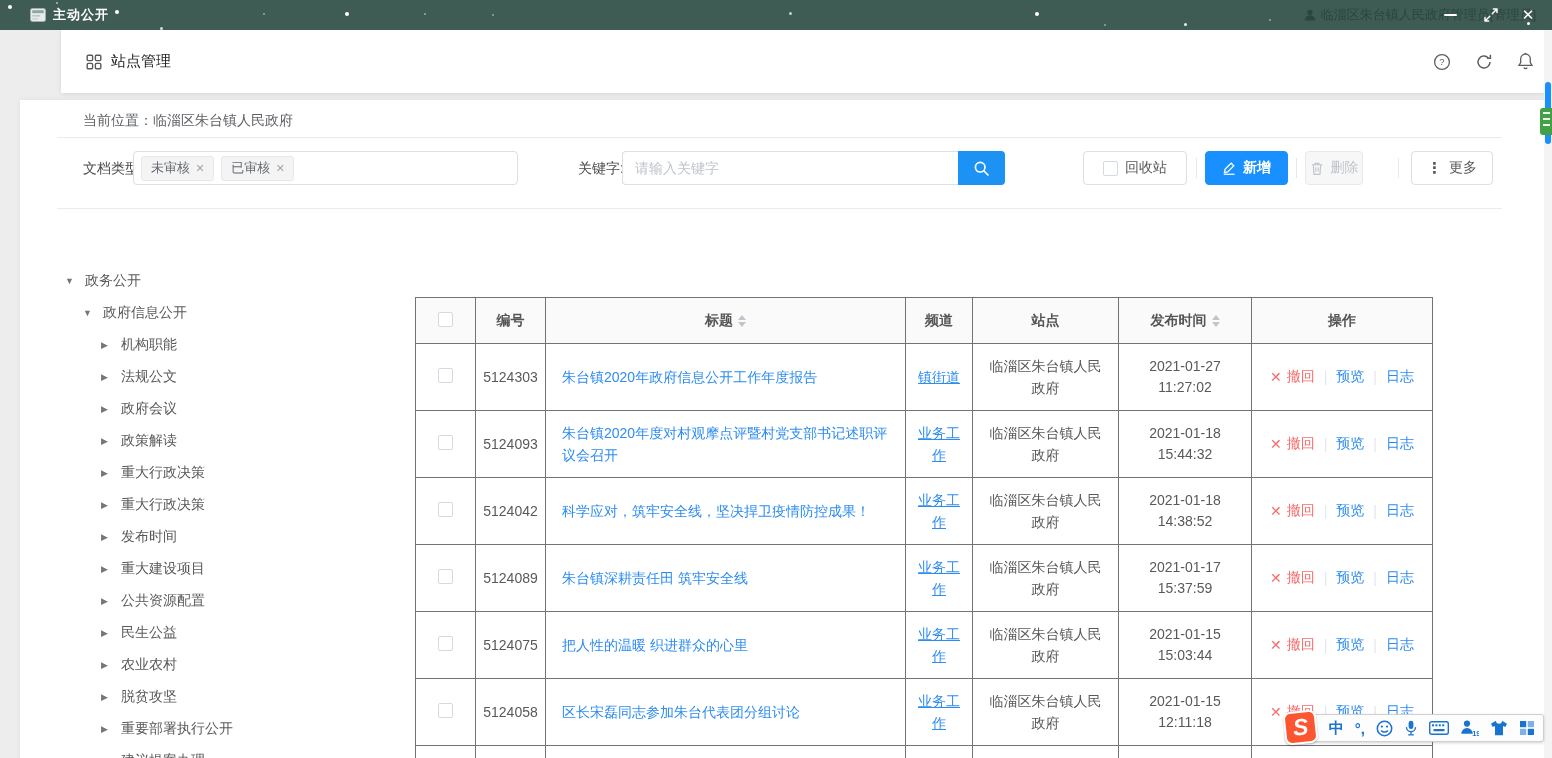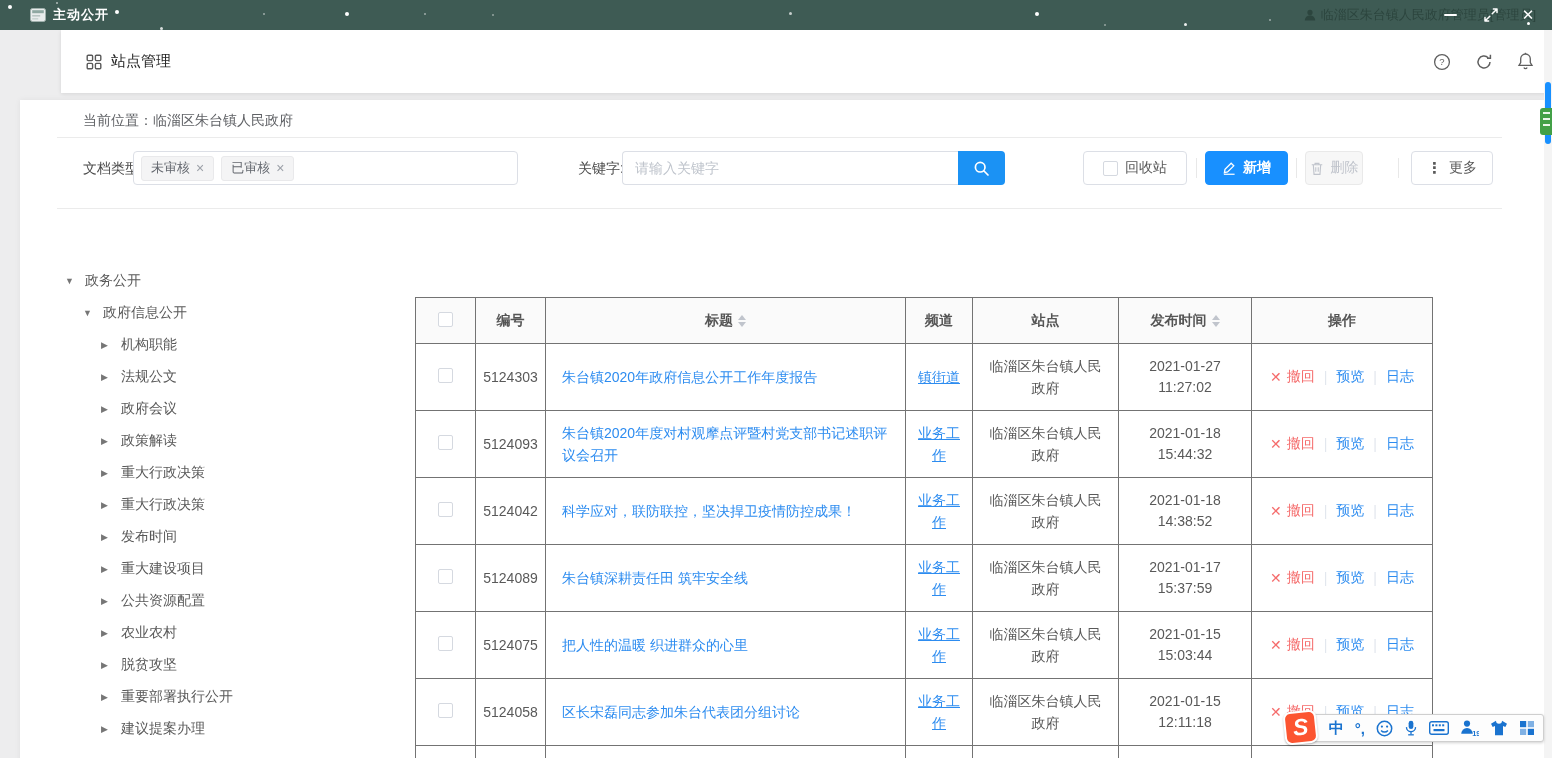--- a/index.html
+++ b/index.html
@@ -291,20 +291,24 @@
         <div class="tree-item lv2 collapsed">
           <span class="tree-arrow"></span>
           <span class="tree-label">重大建设项目</span>
         </div>
 
         <div class="tree-item lv2 collapsed">
           <span class="tree-arrow"></span>
           <span class="tree-label">公共资源配置</span>
         </div>
 
+        <div class="tree-item lv2 collapsed">
+          <span class="tree-arrow"></span>
+          <span class="tree-label">民生公益</span>
+        </div>
 
         <div class="tree-item lv2 collapsed">
           <span class="tree-arrow"></span>
           <span class="tree-label">农业农村</span>
         </div>
 
         <div class="tree-item lv2 collapsed">
           <span class="tree-arrow"></span>
           <span class="tree-label">脱贫攻坚</span>
         </div>
@@ -394,21 +398,21 @@
                   <span class="op-link">预览</span>
                   <span class="op-sep">|</span>
                   <span class="op-link">日志</span>
                 </div>
               </td>
             </tr>
 
             <tr>
               <td><span class="checkbox"></span></td>
               <td class="cell-id">5124042</td>
-              <td class="cell-title"><a class="title-link">科学应对，联防联控，坚决捍卫疫情防控成果！</a></td>
+              <td class="cell-title"><a class="title-link">科学应对，筑牢安全线，坚决捍卫疫情防控成果！</a></td>
               <td class="cell-channel"><a class="channel-link">业务工作</a></td>
               <td class="cell-site">临淄区朱台镇人民政府</td>
               <td class="cell-time">
                 <div>2021-01-18</div>
                 <div>14:38:52</div>
               </td>
               <td>
                 <div class="ops">
                   <span class="op-withdraw">
                     <span>✕</span>

